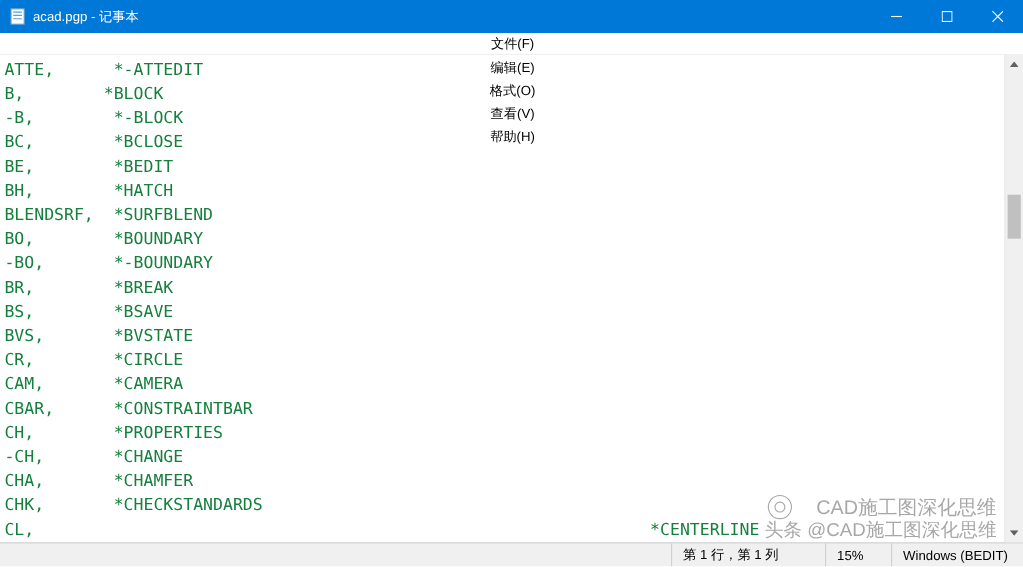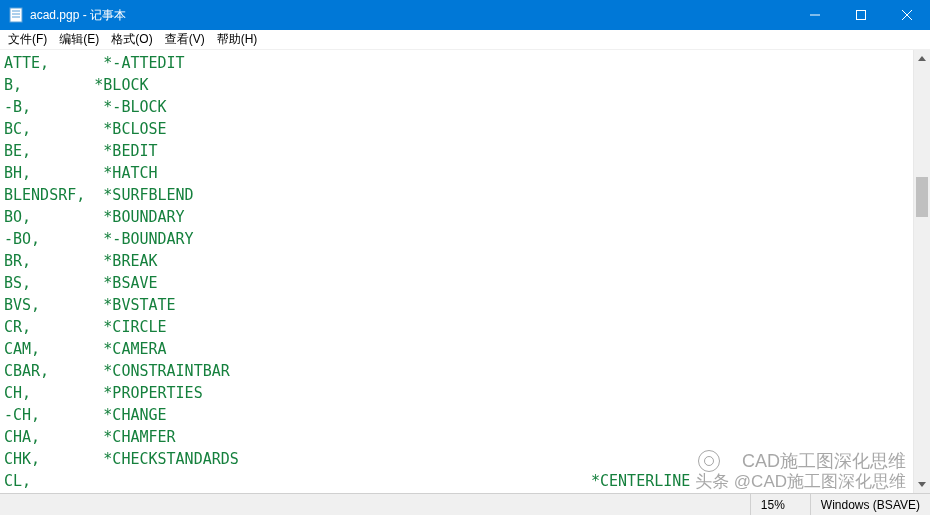--- a/index.html
+++ b/index.html
@@ -46,20 +46,21 @@
     }
     .title-controls .btn svg { display: block; }
     .menubar {
       height: 20px;
       background: #fff;
       border-bottom: 1px solid #f0f0f0;
       display: flex;
       align-items: center;
       padding-left: 2px;
       font-size: 12px;
+      flex-direction: column;
     }
     .menubar .menu-item {
       padding: 2px 6px;
       color: #000;
     }
     .content-wrap {
       position: relative;
       height: calc(100% - 30px - 20px - 22px);
       display: flex;
     }
@@ -227,22 +228,23 @@
     <div class="scroll-arrow bottom">
       <svg width="8" height="5" viewBox="0 0 8 5">
           <path d="M0 0 L4 5 L8 0 Z" fill="#606060"></path>
         </svg>
     </div>
   </div>
 </div>
 
 <div class="statusbar">
   <div class="spacer"></div>
+  <div class="seg" style="min-width:140px">第 1 行，第 1 列</div>
   <div class="seg" style="min-width:60px">15%</div>
-  <div class="seg" style="min-width:120px">Windows (BSAVE)</div>
+  <div class="seg" style="min-width:120px">Windows (BEDIT)</div>
 </div>
 
 <div class="watermark-a">
   <span class="wm-icon">
       <span class="inner"></span>
     </span>
   <span>CAD施工图深化思维</span>
 </div>
 <div class="watermark-b">头条 @CAD施工图深化思维</div>
 

